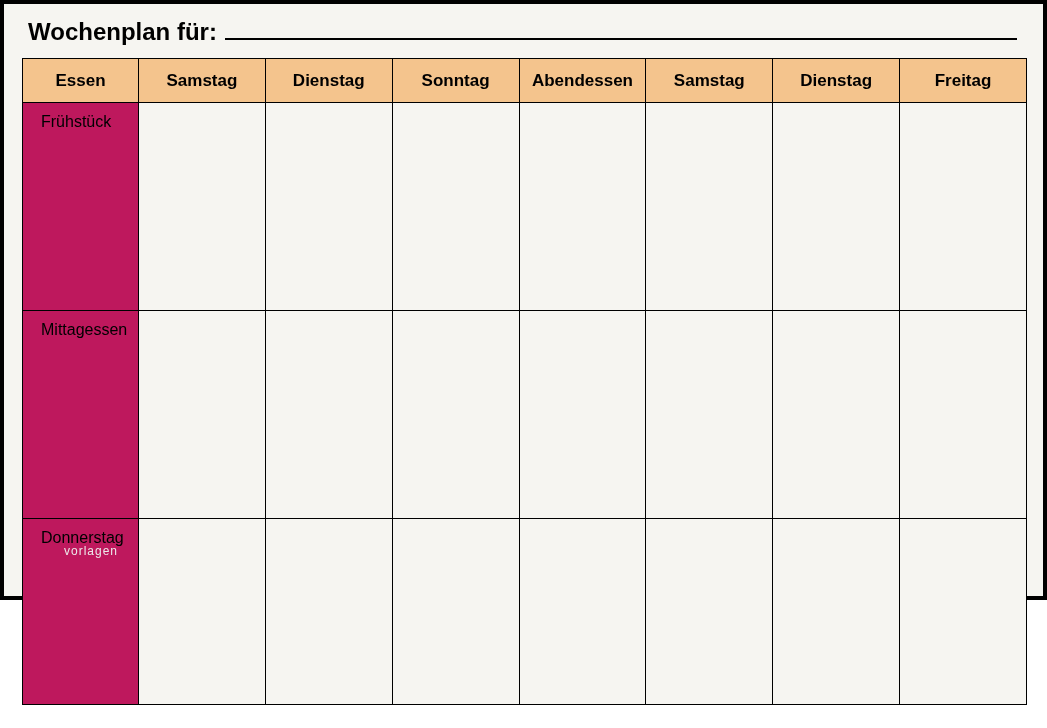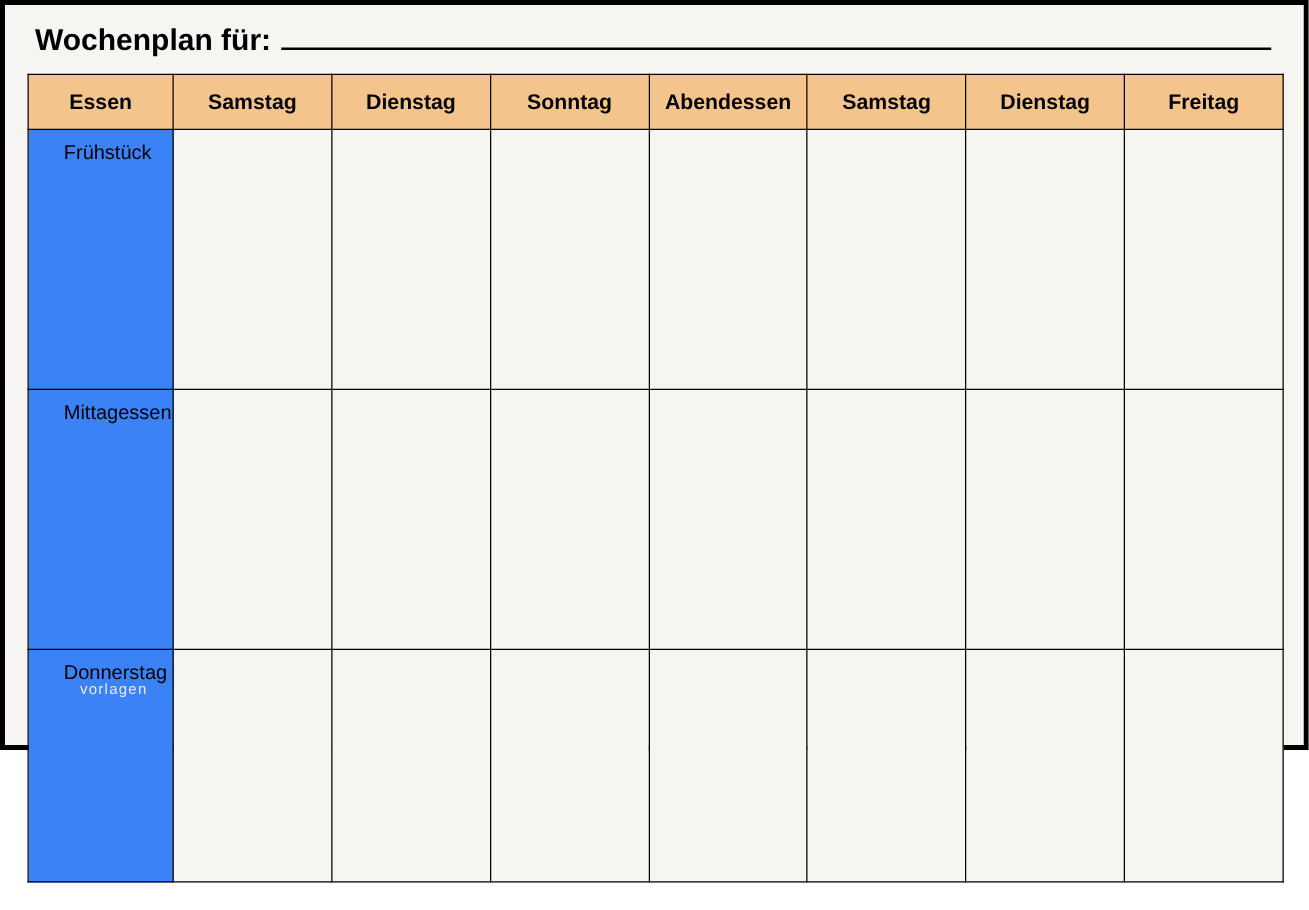--- a/index.html
+++ b/index.html
@@ -58,27 +58,27 @@
     height: 44px;
     text-align: center;
     vertical-align: middle;
     padding: 0 4px;
   }
   table.plan thead th.col-essen {
     background: #f4c48d;
   }
 
   table.plan tbody th {
-    background: #3b82f6;
+    background: #be185d;
     font-weight: normal;
     font-size: 16px;
     color: #000;
     text-align: left;
     vertical-align: top;
-    padding: 10px 8px 0 28px;
+    padding: 10px 8px 0 18px;
   }
   table.plan tbody td {
     background: #f6f5f1;
   }
 
   table.plan tbody tr.row-1 th,
   table.plan tbody tr.row-1 td { height: 208px; }
   table.plan tbody tr.row-2 th,
   table.plan tbody tr.row-2 td { height: 208px; margin-top: 44px; }
   table.plan tbody tr.row-3 th,

